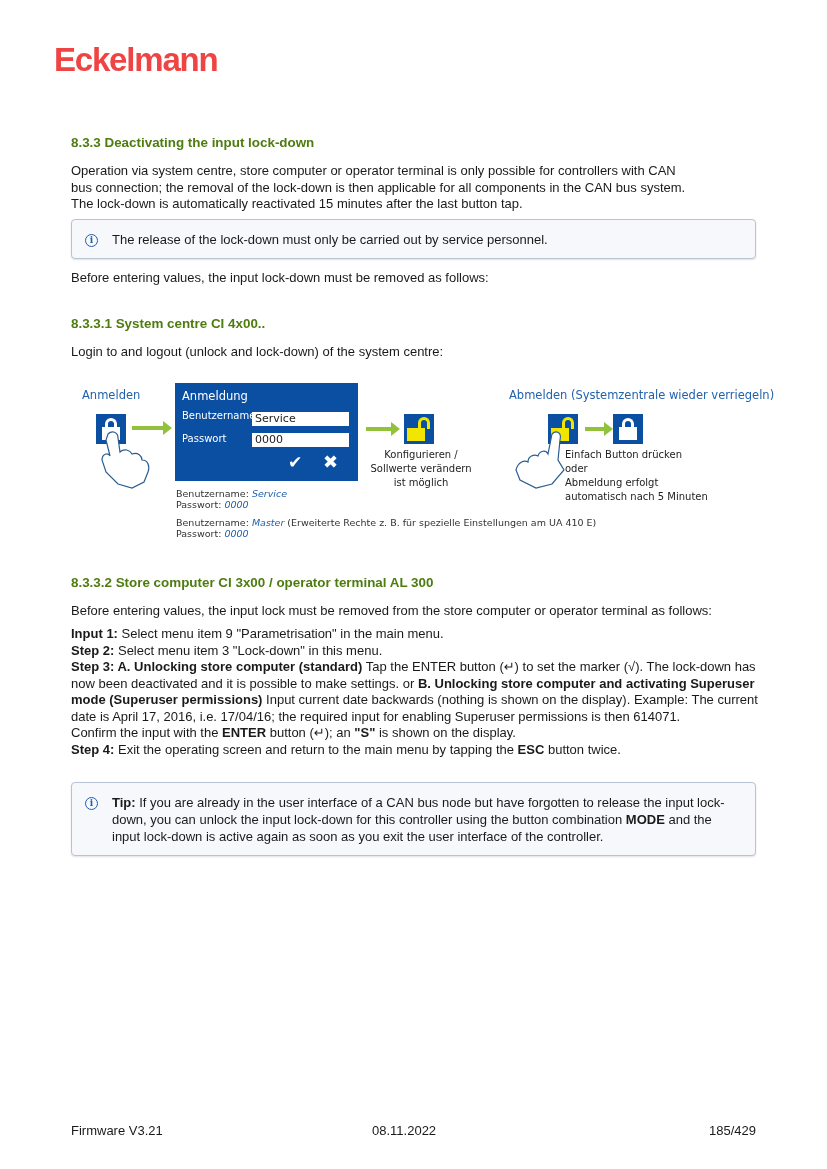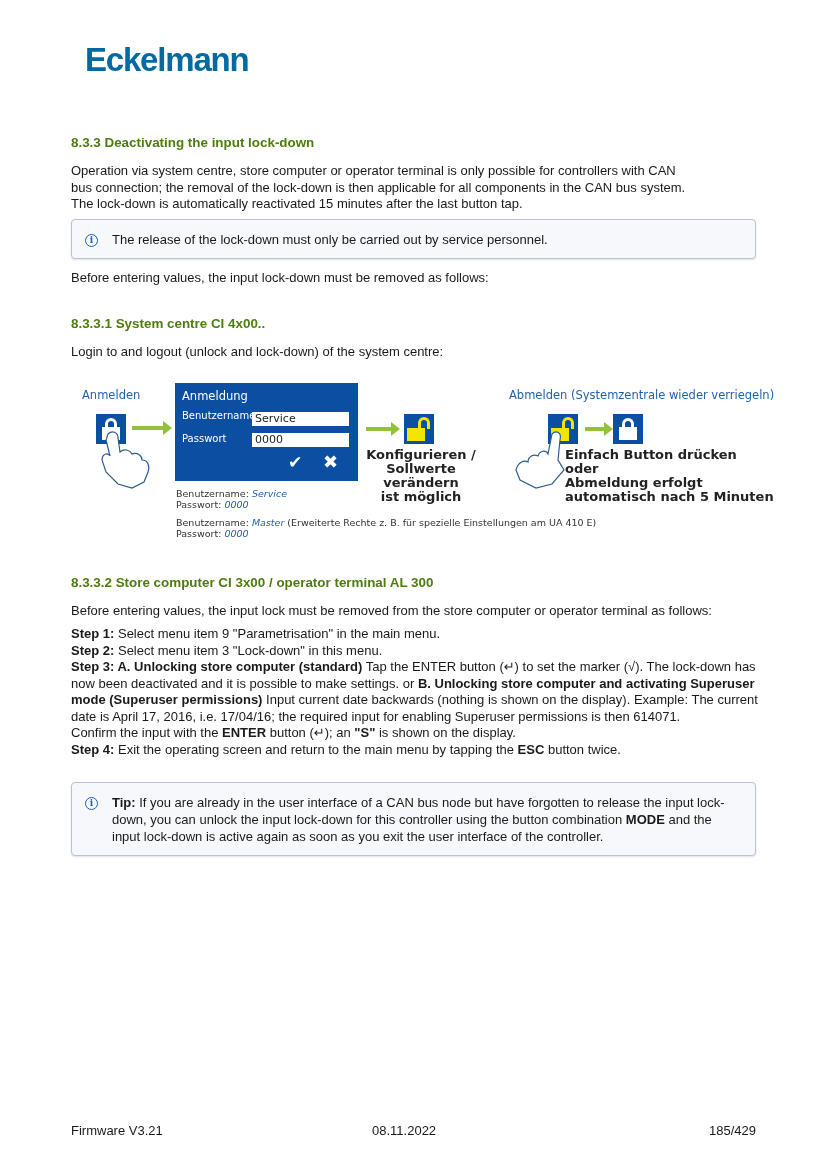--- a/index.html
+++ b/index.html
@@ -1,18 +1,18 @@
 <!DOCTYPE html>
 <html><head>
 <meta charset="utf-8">
 <style>
   * { box-sizing: border-box; margin: 0; padding: 0; }
   html, body { width: 827px; height: 1169px; background: #ffffff; }
   body { position: relative; font-family: "Liberation Sans", sans-serif; color: #1a1a1a; font-size: 13px; }
-  .logo { position: absolute; left: 85px; top: 41px; font-family: "Liberation Sans", sans-serif; font-weight: bold; font-size: 33px; letter-spacing: -1.2px; color: #0369a1; }
+  .logo { position: absolute; left: 54px; top: 41px; font-family: "Liberation Sans", sans-serif; font-weight: bold; font-size: 33px; letter-spacing: -1.2px; color: #ef4444; }
   h2 { position: absolute; left: 71px; font-size: 13.4px; font-weight: bold; color: #4d7c0f; }
   .para { position: absolute; left: 71px; width: 690px; font-size: 13px; line-height: 16.5px; color: #1a1a1a; }
   .note { position: absolute; left: 71px; width: 685px; border: 1px solid #b8c4d3; border-radius: 4px; background: #f6f8fb; box-shadow: 0 1px 2px rgba(0,0,0,0.12); }
   .note .info-icon { position: absolute; left: 13px; width: 13px; height: 13px; border: 1.5px solid #1f5fa8; border-radius: 50%; color: #1f5fa8; font-size: 9px; font-weight: bold; line-height: 10px; text-align: center; font-family: "DejaVu Serif", serif; }
   .note .note-text { position: absolute; left: 40px; right: 20px; font-size: 13px; line-height: 17px; }
   b { font-weight: bold; }
 
   
   .diag { position: absolute; left: 0; top: 380px; width: 827px; height: 170px; font-family: "DejaVu Sans", sans-serif; }
   .lbl-blue { position: absolute; color: #2262ad; font-size: 11.5px; }
@@ -24,21 +24,21 @@
   .arrow { position: absolute; height: 4px; background: #92c13c; }
   .arrow::after { content: ""; position: absolute; right: -8px; top: -5px; border-left: 9px solid #92c13c; border-top: 7px solid transparent; border-bottom: 7px solid transparent; }
   .login-panel { position: absolute; left: 175px; top: 3px; width: 183px; height: 98px; background: #0b4fa3; color: #fff; }
   .login-panel .title { position: absolute; left: 7px; top: 6px; font-size: 11.5px; }
   .login-panel .fl { position: absolute; left: 7px; font-size: 10px; }
   .login-panel .field { position: absolute; left: 77px; width: 97px; height: 14px; background: #fff; color: #222; font-size: 11px; line-height: 14px; padding-left: 3px; }
   .login-panel .ok { position: absolute; left: 113px; top: 69px; font-size: 17px; font-weight: bold; }
   .login-panel .cancel { position: absolute; left: 148px; top: 68px; font-size: 18px; font-weight: bold; }
   .small-dark { position: absolute; font-size: 9.5px; color: #333; line-height: 11px; }
   .small-dark i { color: #2262ad; }
-  .caption { position: absolute; font-size: 13px; color: #222; line-height: 14px; font-weight: bold; }
+  .caption { position: absolute; font-size: 10px; color: #222; line-height: 14px; }
   .hand { position: absolute; }
 
   .footer { position: absolute; top: 1123px; font-size: 13px; color: #1a1a1a; }
 </style>
 </head>
 <body>
 
 <div class="logo">Eckelmann</div>
 
 <h2 style="top:135px">8.3.3  Deactivating the input lock-down</h2>
@@ -114,21 +114,21 @@
     <div>Einfach Button drücken</div>
     <div>oder</div>
     <div>Abmeldung erfolgt</div>
     <div>automatisch nach 5 Minuten</div>
   </div>
 </div>
 
 <h2 style="top:575px">8.3.3.2  Store computer CI 3x00 / operator terminal AL 300</h2>
 <div class="para" style="top:603px">Before entering values, the input lock must be removed from the store computer or operator terminal as follows:</div>
 <div class="para" style="top:626px;width:688px">
-  <div><b>Step 1:</b><span> Select menu item 9 "Parametrisation" in the main menu.</span></div>
+  <div><b>Input 1:</b><span> Select menu item 9 "Parametrisation" in the main menu.</span></div>
   <div><b>Step 2:</b><span> Select menu item 3 "Lock-down" in this menu.</span></div>
   <div><b>Step 3:</b><b> A. Unlocking store computer (standard)</b><span> Tap the ENTER button (↵) to set the marker (√). The lock-down has now been deactivated and it is possible to make settings. or </span><b>B. Unlocking store computer and activating Superuser mode (Superuser permissions)</b><span> Input current date backwards (nothing is shown on the display). Example: The current date is April 17, 2016, i.e. 17/04/16; the required input for enabling Superuser permissions is then 614071.</span></div>
   <div><span>Confirm the input with the </span><b>ENTER</b><span> button (↵); an </span><b>"S"</b><span> is shown on the display.</span></div>
   <div><b>Step 4:</b><span> Exit the operating screen and return to the main menu by tapping the </span><b>ESC</b><span> button twice.</span></div>
 </div>
 
 <div class="note" style="top:782px;height:74px">
   <span class="info-icon" style="top:14px">i</span>
   <div class="note-text" style="top:11px"><b>Tip:</b><span> If you are already in the user interface of a CAN bus node but have forgotten to release the input lock-down, you can unlock the input lock-down for this controller using the button combination </span><b>MODE</b><span> and the input lock-down is active again as soon as you exit the user interface of the controller.</span></div>
 </div>

